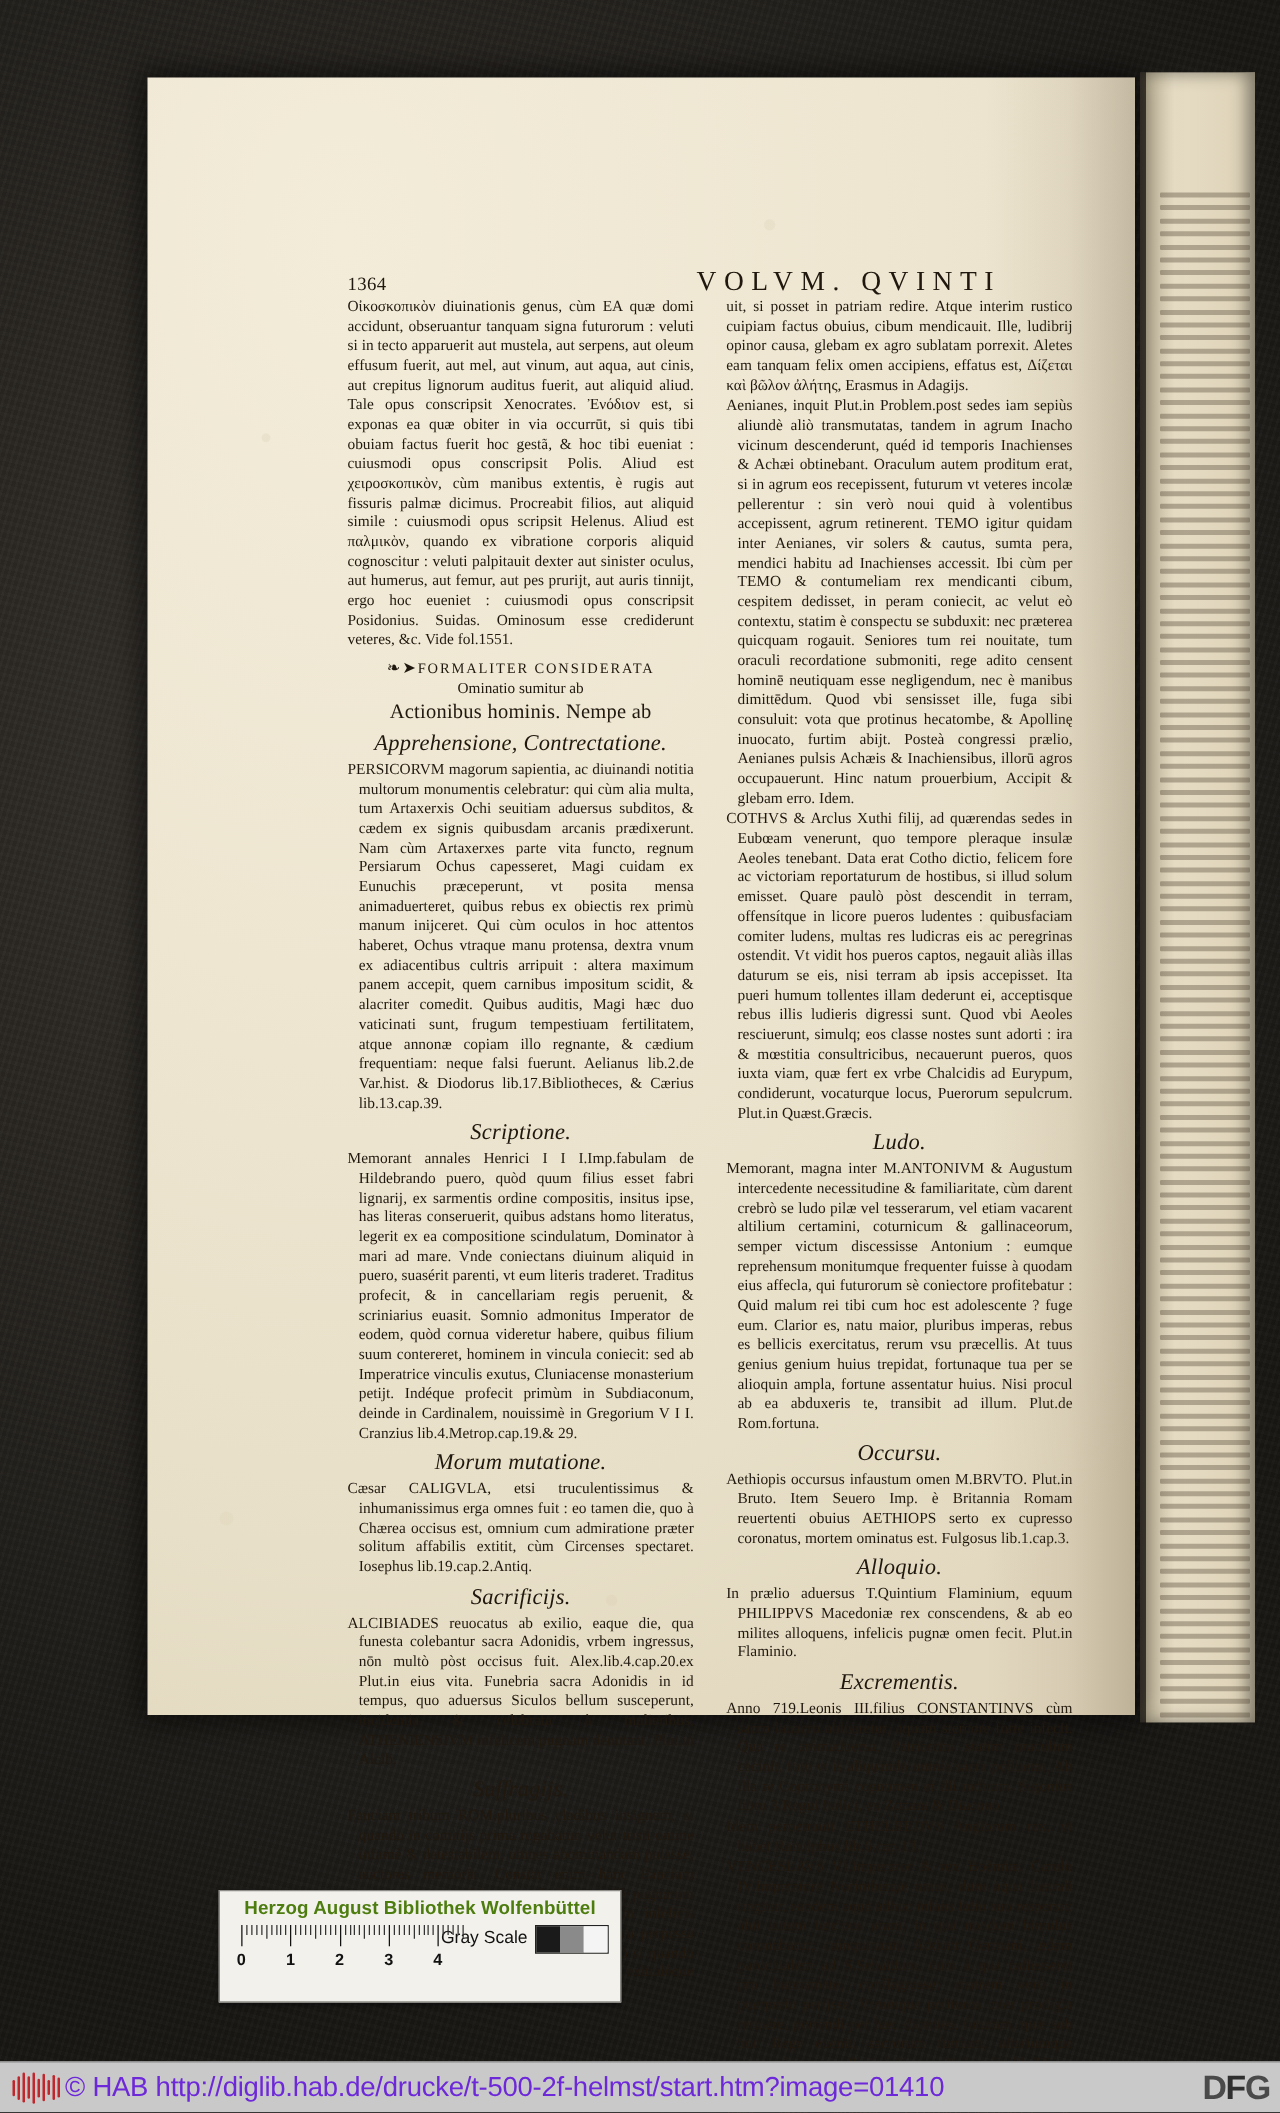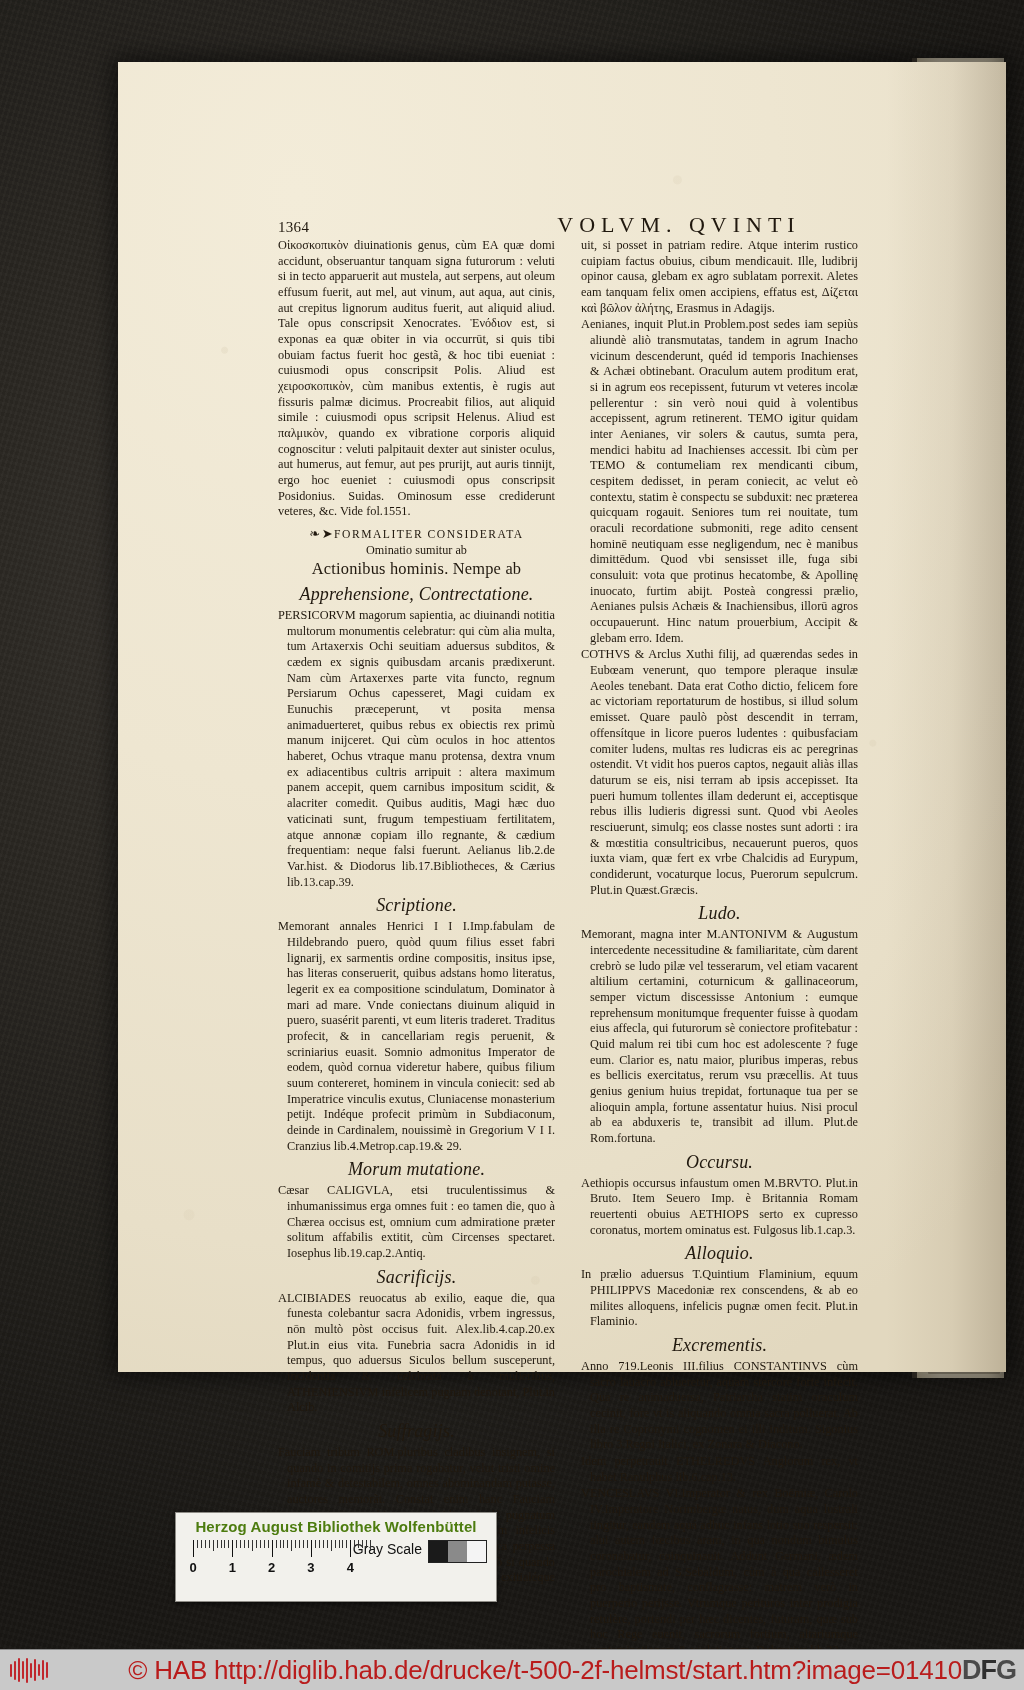--- a/index.html
+++ b/index.html
@@ -29,21 +29,21 @@
       repeating-linear-gradient(107deg, rgba(255,255,255,.018) 0 2px, rgba(0,0,0,.02) 2px 5px),
       repeating-linear-gradient(13deg, rgba(255,255,255,.012) 0 3px, rgba(0,0,0,.015) 3px 7px);
     opacity:.9;
   }
 
   
   #page-sheet {
     position: absolute;
     left: 118px;
     top: 62px;
-    width: 888px;
+    width: 790px;
     height: 1310px;
     background:
       radial-gradient(ellipse 120% 100% at 20% 10%, #f3ecd9 0%, #eee6d1 45%, #e8dfc8 80%, #e2d8bf 100%);
     box-shadow: 0 0 22px 6px rgba(0,0,0,.55);
   }
   #page-sheet::before{
     content:"";
     position:absolute; inset:0;
     background:
       radial-gradient(circle at 12% 22%, rgba(160,140,100,.09) 0 3px, transparent 4px),
@@ -212,23 +212,23 @@
     background:#c9c9c9;
     border-top:1px solid #8a8a8a;
     display:flex; align-items:center;
   }
   #hab-mark{
     width:46px; height:28px; margin-left:6px;
     display:flex; align-items:center; justify-content:center; gap:1.5px;
   }
   #hab-mark i{ display:block; width:2.5px; border-radius:1px; background:#c0272d; }
   #footer-url{
-    flex:1; text-align:right;
+    flex:1; text-align:left;
     font-family:"Liberation Sans", sans-serif;
-    font-size:26px; color:#b91c1c; letter-spacing:-.2px;
+    font-size:22px; color:#6d28d9; letter-spacing:-.2px;
     white-space:nowrap;
   }
   #dfg-logo{
     margin-right:8px;
     font-family:"Liberation Sans", sans-serif;
     font-weight:bold; font-size:27px; color:#4a4a4a;
     letter-spacing:-1px;
   }
   #dfg-logo .mid{ color:#2f2f2f; }
 </style>

